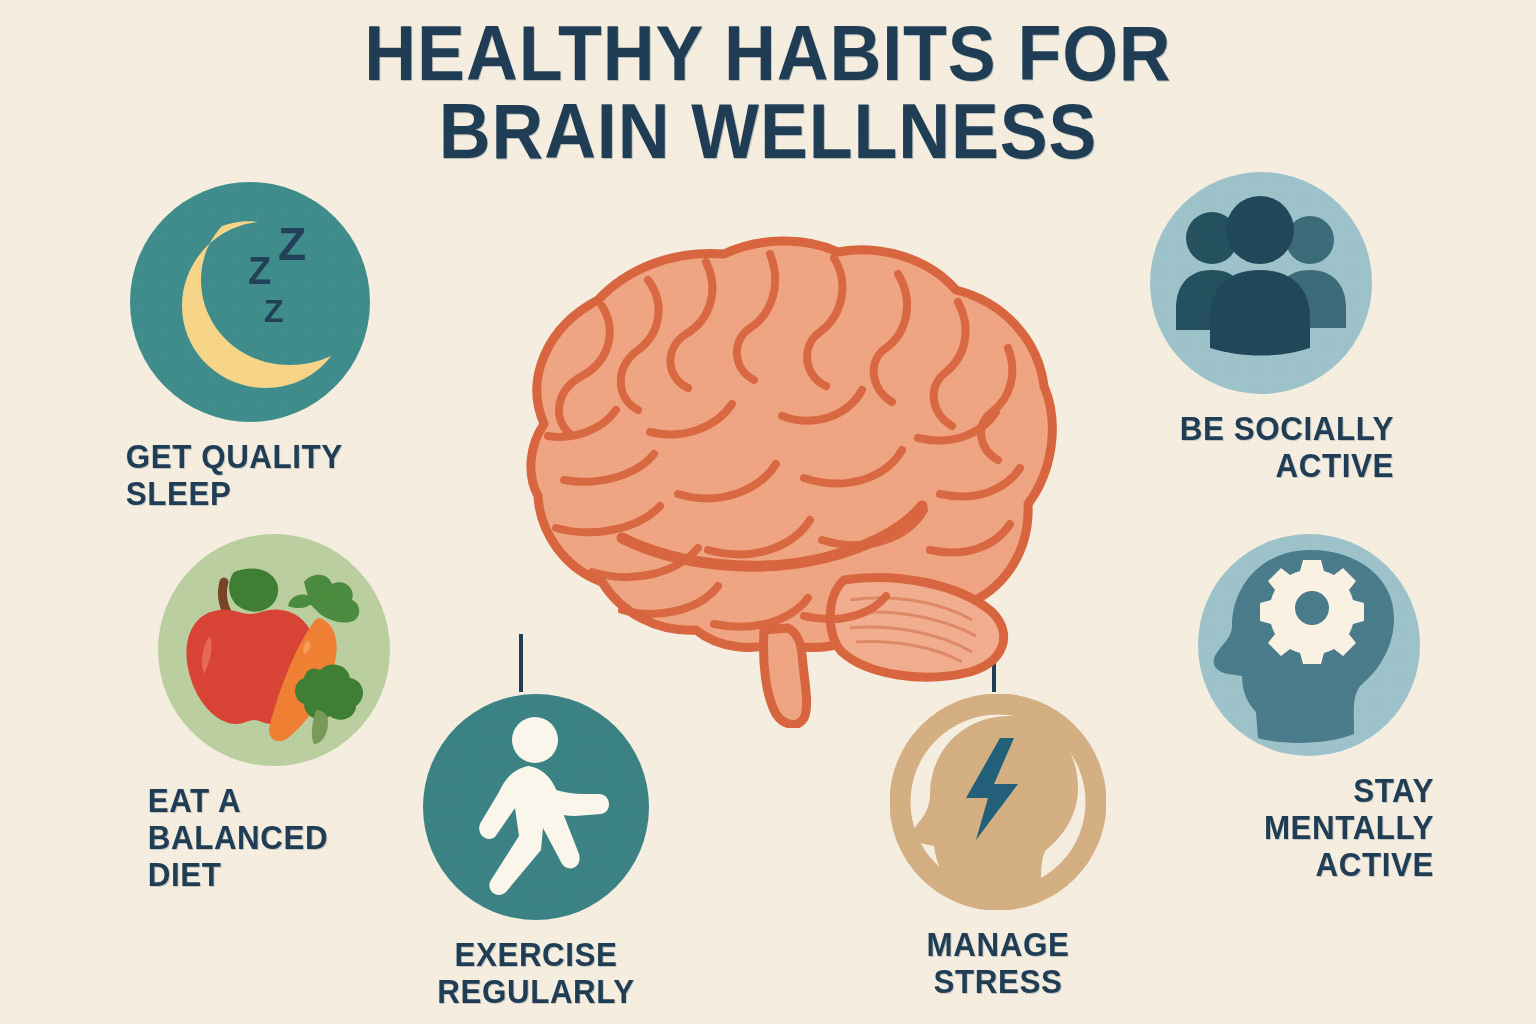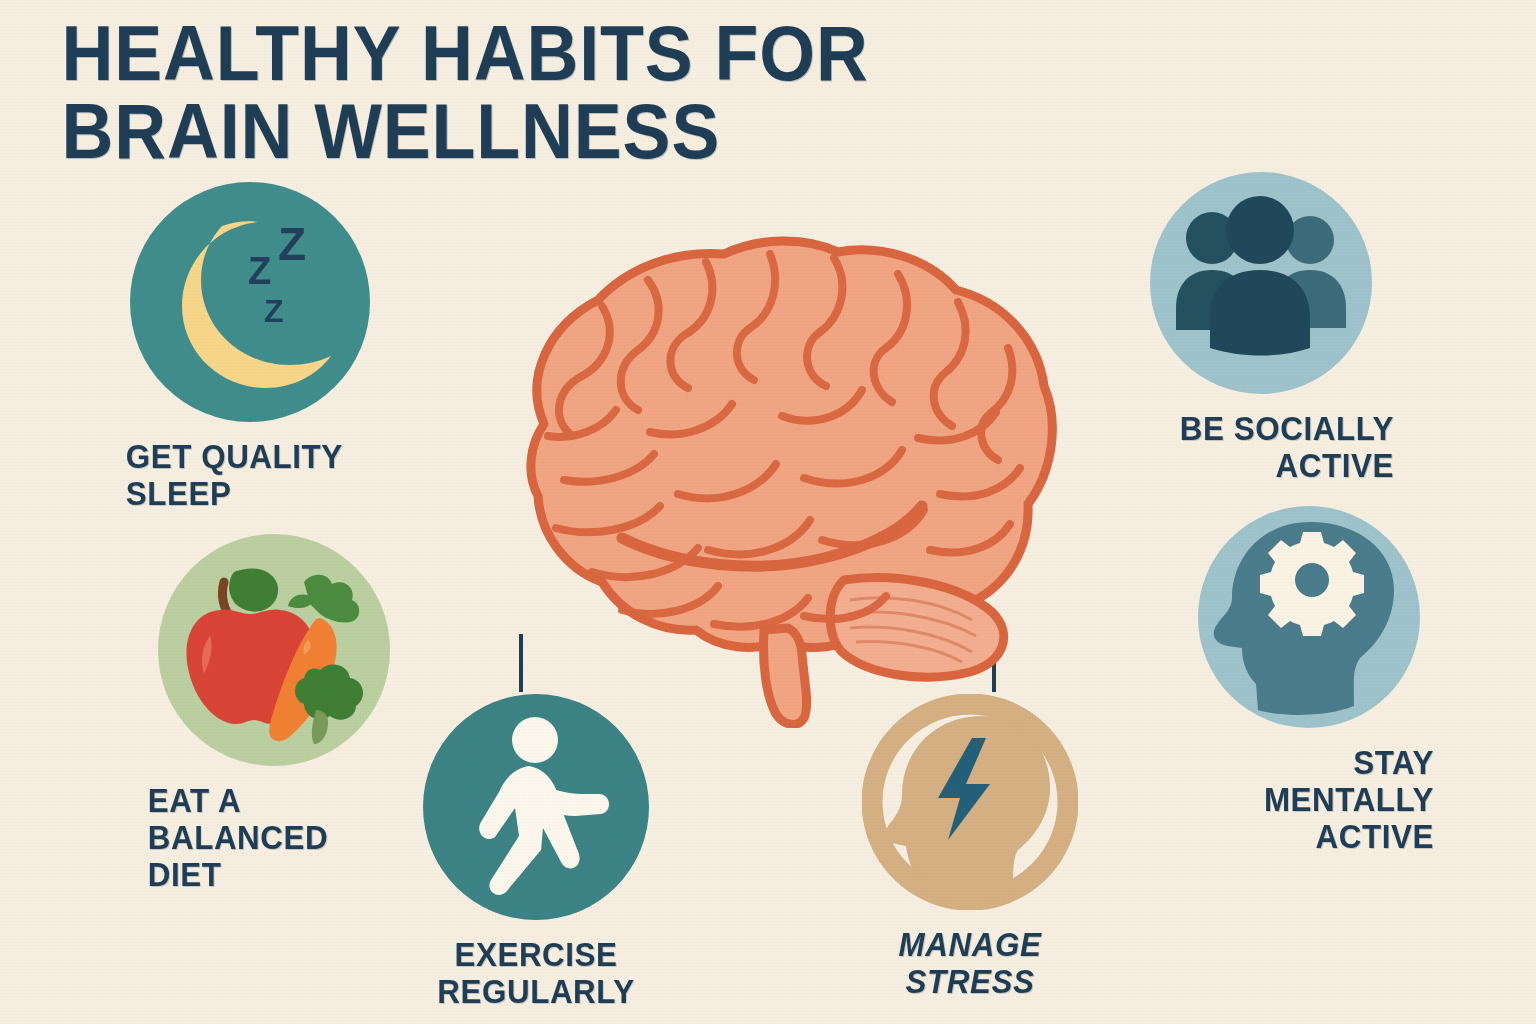--- a/index.html
+++ b/index.html
@@ -13,21 +13,21 @@
   .grain{
     position:absolute;inset:0;pointer-events:none;z-index:30;
     background-image:
       repeating-linear-gradient(0deg, rgba(120,100,70,.025) 0 1px, rgba(255,255,255,0) 1px 3px),
       repeating-linear-gradient(90deg, rgba(120,100,70,.022) 0 1px, rgba(255,255,255,0) 1px 3px);
     mix-blend-mode:multiply;opacity:.65;
   }
 
   
   #title{
-    position:absolute;left:0;right:0;top:14px;z-index:12;
+    position:absolute;left:0;right:0;top:14px;text-align:center;z-index:12;
   }
   #title .line{
     display:block;
     color:#1F3D55;
     font-weight:700;
     font-size:78px;
     line-height:78px;
     letter-spacing:1px;
     transform:scaleX(.92);
     text-transform:uppercase;
@@ -67,25 +67,25 @@
   .label.left{text-align:left;}
   .label.right{text-align:right;}
 
   
   #node-sleep    {left:118px; top:182px; width:310px;}
   #node-sleep    .circle{width:240px;height:240px;background:#3F8D8C;margin:0 0 0 12px;}
   #node-diet     {left:140px; top:534px; width:310px;}
   #node-diet     .circle{width:232px;height:232px;background:#BCCFA0;margin:0 0 0 18px;}
   #node-exercise {left:402px; top:694px; width:268px;}
   #node-exercise .circle{width:226px;height:226px;background:#3C8385;margin:0 auto;}
-  #node-stress   {left:836px; top:694px; width:268px;font-style:italic;}
+  #node-stress   {left:864px; top:694px; width:268px;}
   #node-stress   .circle{width:216px;height:216px;background:transparent;margin:0 auto;}
   #node-social   {left:1082px;top:172px; width:320px;}
   #node-social   .circle{width:222px;height:222px;background:#9EC3CB;margin:0 30px 0 auto;}
-  #node-mental   {left:1118px;top:506px; width:324px;}
+  #node-mental   {left:1118px;top:534px; width:324px;}
   #node-mental   .circle{width:222px;height:222px;background:#9EC3CB;margin:0 22px 0 auto;}
 </style>
 </head>
 <body>
 
 <div id="title">
   <span class="line">Healthy Habits for</span>
   <span class="line">Brain Wellness</span>
 </div>
 

